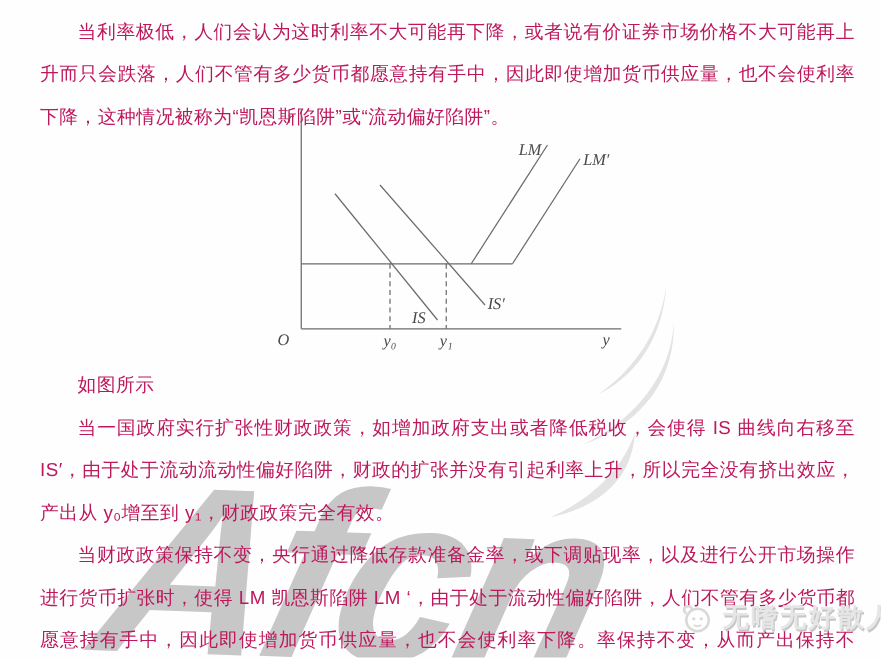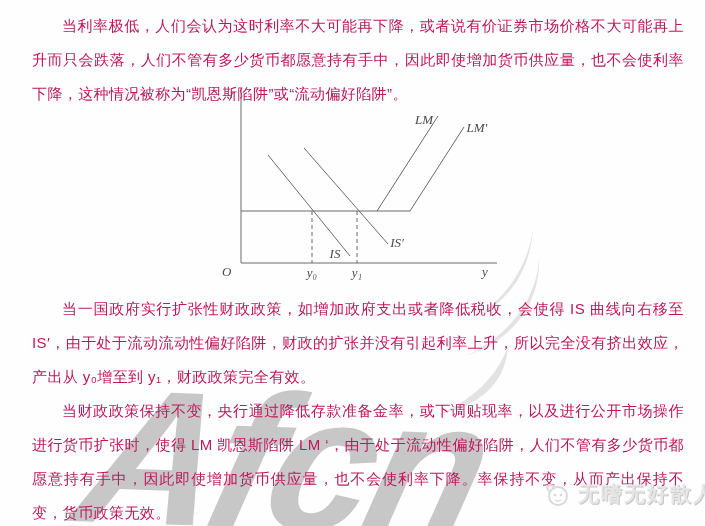--- a/index.html
+++ b/index.html
@@ -122,20 +122,21 @@
     <text x="266" y="192">y</text>
     <text x="96" y="193" text-anchor="middle">y₀</text>
     <text x="141" y="193" text-anchor="middle">y₁</text>
     <text x="119" y="174" text-anchor="middle">IS</text>
     <text x="181" y="163" text-anchor="middle">IS′</text>
     <text x="208" y="40" text-anchor="middle">LM</text>
     <text x="261" y="48" text-anchor="middle">LM′</text>
   </svg>
 
   <div class="text-block tb-bottom">
+    <p>如图所示</p>
     <p>当一国政府实行扩张性财政政策，如增加政府支出或者降低税收，会使得 IS 曲线向右移至 IS′，由于处于流动流动性偏好陷阱，财政的扩张并没有引起利率上升，所以完全没有挤出效应，产出从 y₀增至到 y₁，财政政策完全有效。</p>
     <p>当财政政策保持不变，央行通过降低存款准备金率，或下调贴现率，以及进行公开市场操作进行货币扩张时，使得 LM 凯恩斯陷阱 LM ‘，由于处于流动性偏好陷阱，人们不管有多少货币都愿意持有手中，因此即使增加货币供应量，也不会使利率下降。率保持不变，从而产出保持不变，货币政策无效。</p>
     <p>综上所述，当财政政策保持不变，财政政策完全有效，而货币政策无效。</p>
   </div>
 
   <div class="wm-letters">Afcn</div>
 
   <svg class="wm-swoosh" width="135" height="192" viewBox="0 0 135 192">
     <path d="M 97 4 C 93 38 74 70 42 92 C 78 74 95 40 97 4 Z"></path>
     <path d="M 103 34 C 101 76 72 112 30 132 C 80 114 104 78 103 34 Z"></path>

